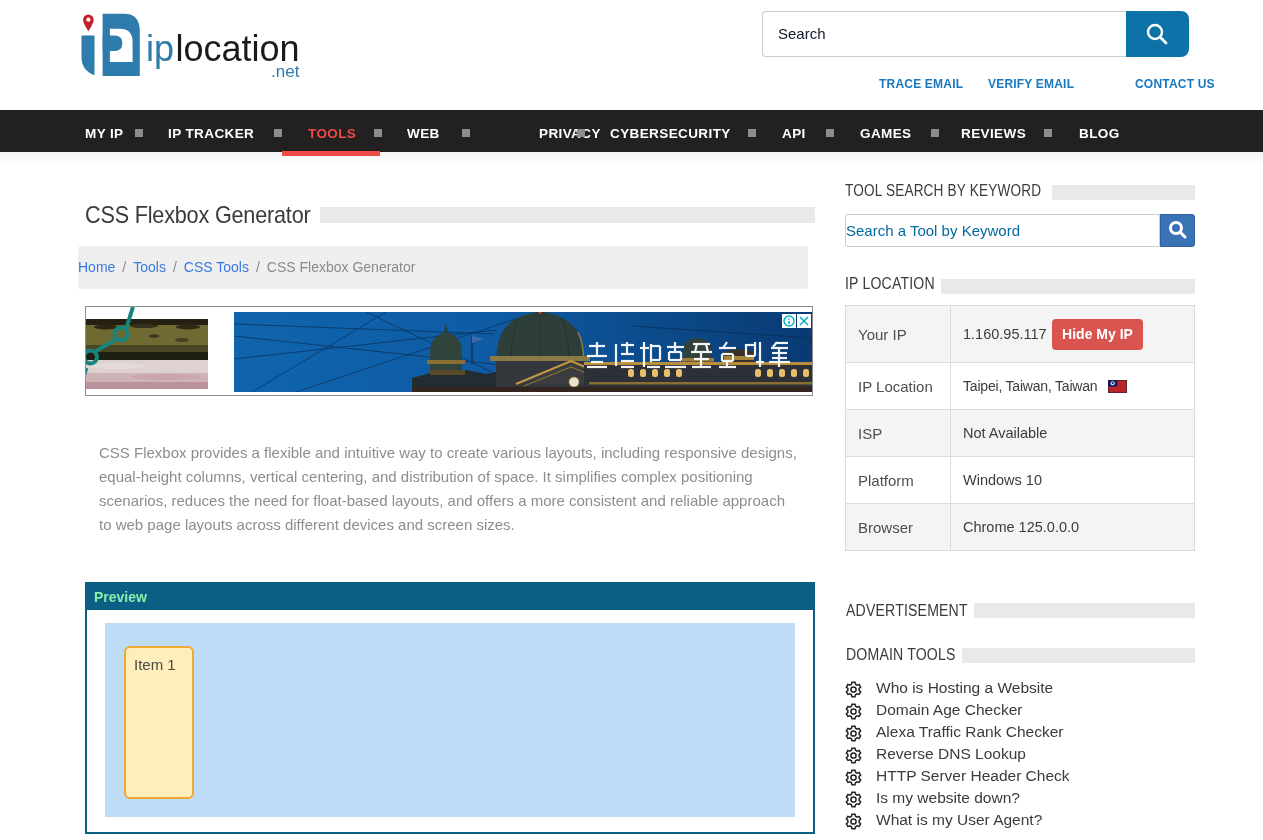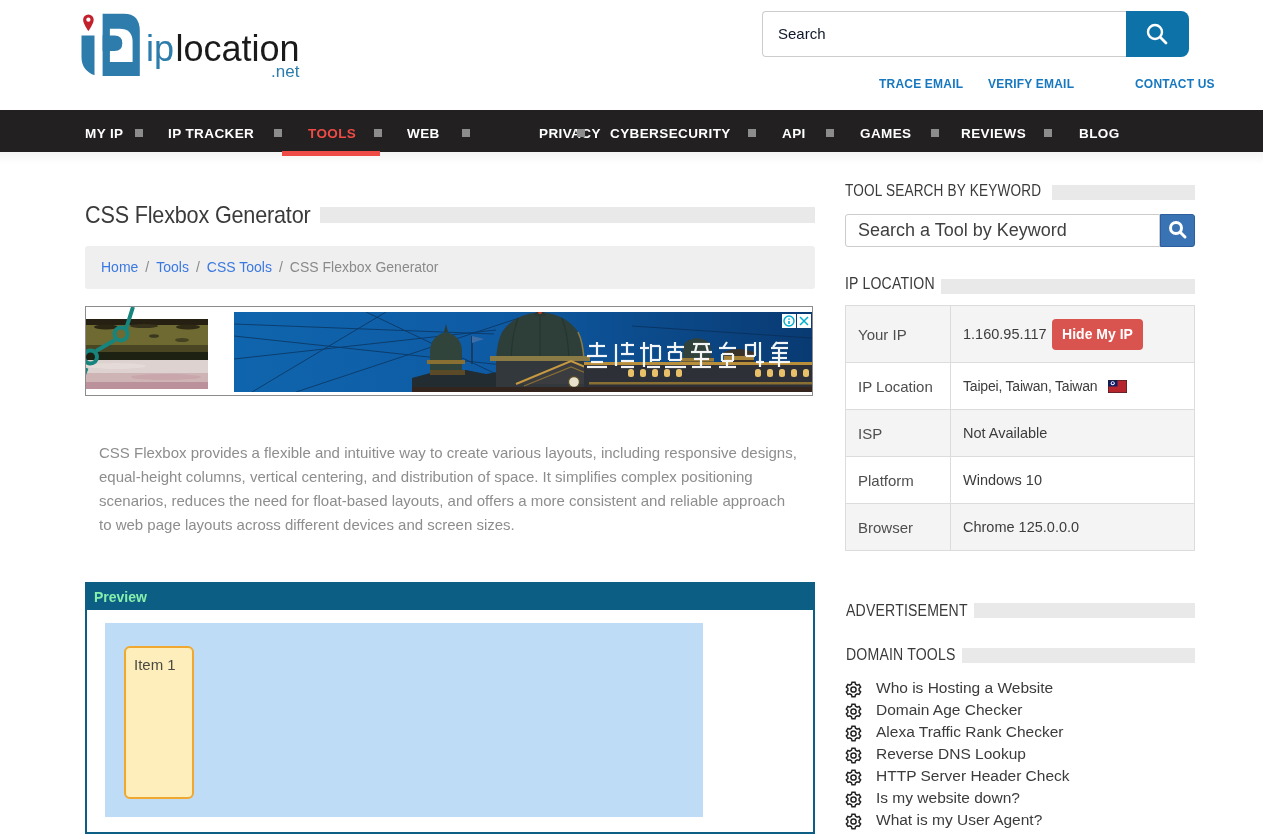--- a/index.html
+++ b/index.html
@@ -16,36 +16,36 @@
 
 
 #nav { left:0; top:110px; width:1263px; height:42px; background:#232021; z-index:2; }
 .nav-item { position:absolute; top:16px; color:#fff; font-size:13.5px; font-weight:bold; letter-spacing:.4px; white-space:nowrap; }
 .nav-sep { position:absolute; top:19px; width:8px; height:8px; background:#8c8c8c; }
 #tools-underline { position:absolute; left:282px; top:41px; width:98px; height:5px; background:#ef4b46; }
 
 
 #h1 { left:85px; top:201px; font-size:24px; color:#3a3a3a; letter-spacing:-0.2px; transform:scaleX(0.9); transform-origin:0 0; white-space:nowrap; }
 .graybar { background:#e9e9e9; height:16px; }
-#crumbs { left:85px; top:246px; width:730px; height:43px; background:#efefef; border-radius:3px; font-size:14px; color:#8a8a8a; line-height:43px; padding-left:16px; }
+#crumbs { left:78px; top:246px; width:730px; height:43px; background:#efefef; border-radius:3px; font-size:14px; color:#8a8a8a; line-height:43px; }
 #crumbs a { color:#3a78e0; text-decoration:none; }
 .csep { color:#8a8a8a; padding:0 7px; }
 
 #adbox { left:85px; top:306px; width:728px; height:90px; border:1px solid #8c8c8c; background:#fff; }
 
 #para { left:99px; top:441px; width:720px; font-size:15px; line-height:24px; color:#8d8d8d; white-space:nowrap; }
 
 #preview { left:85px; top:582px; width:730px; height:252px; border:2px solid #0c5e84; background:#fff; }
 #preview-hd { position:absolute; left:0; top:0; width:100%; height:26px; background:#0c5e84; color:#86efac; font-size:14px; font-weight:bold; line-height:26px; padding-left:7px; }
-#flex-area { position:absolute; left:18px; top:39px; width:598px; height:194px; background:#bedcf6; }
+#flex-area { position:absolute; left:18px; top:39px; width:690px; height:194px; background:#bedcf6; }
 #item1 { position:absolute; left:19px; top:23px; width:70px; height:153px; background:#fdeebb; border:2px solid #f0a830; border-radius:6px; color:#4a4a42; font-size:15px; padding:8px 0 0 8px; }
 
 
 .side-h { font-size:16px; color:#3a3a3a; letter-spacing:.2px; transform:scaleX(0.88); transform-origin:0 0; white-space:nowrap; }
-#side-search { left:845px; top:214px; width:315px; height:33px; border:1px solid #ccc; border-radius:3px 0 0 3px; background:#fff; color:#404040; font-size:18px; line-height:31px; padding-left:12px; }
+#side-search { left:845px; top:214px; width:315px; height:33px; border:1px solid #ccc; border-radius:3px 0 0 3px; background:#fff; color:#0369a1; font-size:15px; line-height:31px; padding-left:0; }
 #side-btn { left:1160px; top:214px; width:35px; height:33px; background:#3a73b4; border:1px solid #2d5f9e; border-radius:0 3px 3px 0; }
 
 #iptable { left:845px; top:305px; width:350px; border-top:1px solid #dcdcdc; border-left:1px solid #dcdcdc; }
 .row { position:relative; border-bottom:1px solid #dcdcdc; border-right:1px solid #dcdcdc; }
 .row .lbl { position:absolute; left:12px; top:50%; transform:translateY(-50%); font-size:15px; color:#4e4e4e; }
 .row .val { position:absolute; left:117px; top:50%; transform:translateY(-50%); font-size:14.5px; color:#3c3c3c; white-space:nowrap; }
 .row .cdiv { position:absolute; left:104px; top:0; bottom:0; width:1px; background:#dcdcdc; }
 .gray-row { background:#f4f4f4; }
 #hidebtn { position:absolute; left:206px; top:13px; width:91px; height:31px; background:#d9534f; border-radius:4px; color:#fff; font-weight:bold; font-size:14px; text-align:center; line-height:31px; }
 

